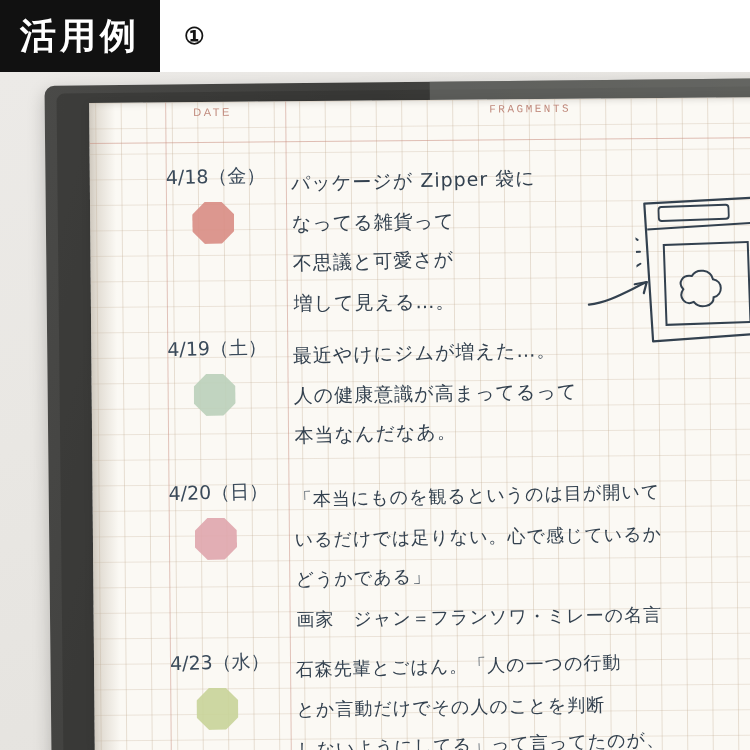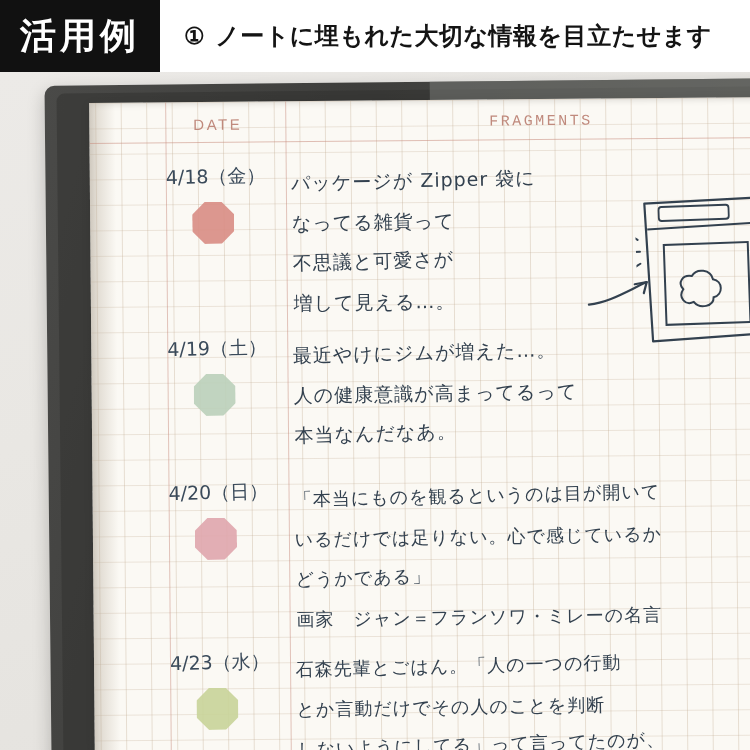--- a/index.html
+++ b/index.html
@@ -134,22 +134,22 @@
     background-image:
       linear-gradient(to right, rgba(196,175,150,0.38) 1px, transparent 1px),
       linear-gradient(to bottom, rgba(196,175,150,0.30) 1px, transparent 1px);
     background-size: 25.5px 25.5px;
     background-position: 6px 0px;
   }
 
   
   .col-head {
     position: absolute;
-    top: 14px;
-    font-size: 15px;
+    top: 4px;
+    font-size: 11px;
     letter-spacing: 2.5px;
     color: #c08a7d;
     font-family: "Liberation Sans", sans-serif;
   }
   .col-head.date { left: 104px; }
   .col-head.frag { left: 400px; font-family: Liberation Mono, monospace; }
   .head-rule {
     position: absolute;
     left: 0; top: 40px;
     width: 680px; height: 1px;
@@ -218,21 +218,20 @@
 </style>
 </head>
 <body>
 
 <div class="banner">
   <div class="banner-tag">
     <span>活用例</span>
   </div>
   <div class="banner-text">
     <span class="banner-number">①</span>
-    <span>ノートに埋もれた大切な情報を目立たせます</span>
   </div>
 </div>
 
 <div class="photo">
   <div class="backdrop"></div>
 
   <div class="cover"></div>
   <div class="cover-inner-edge"></div>
   <div class="flap"></div>
 

